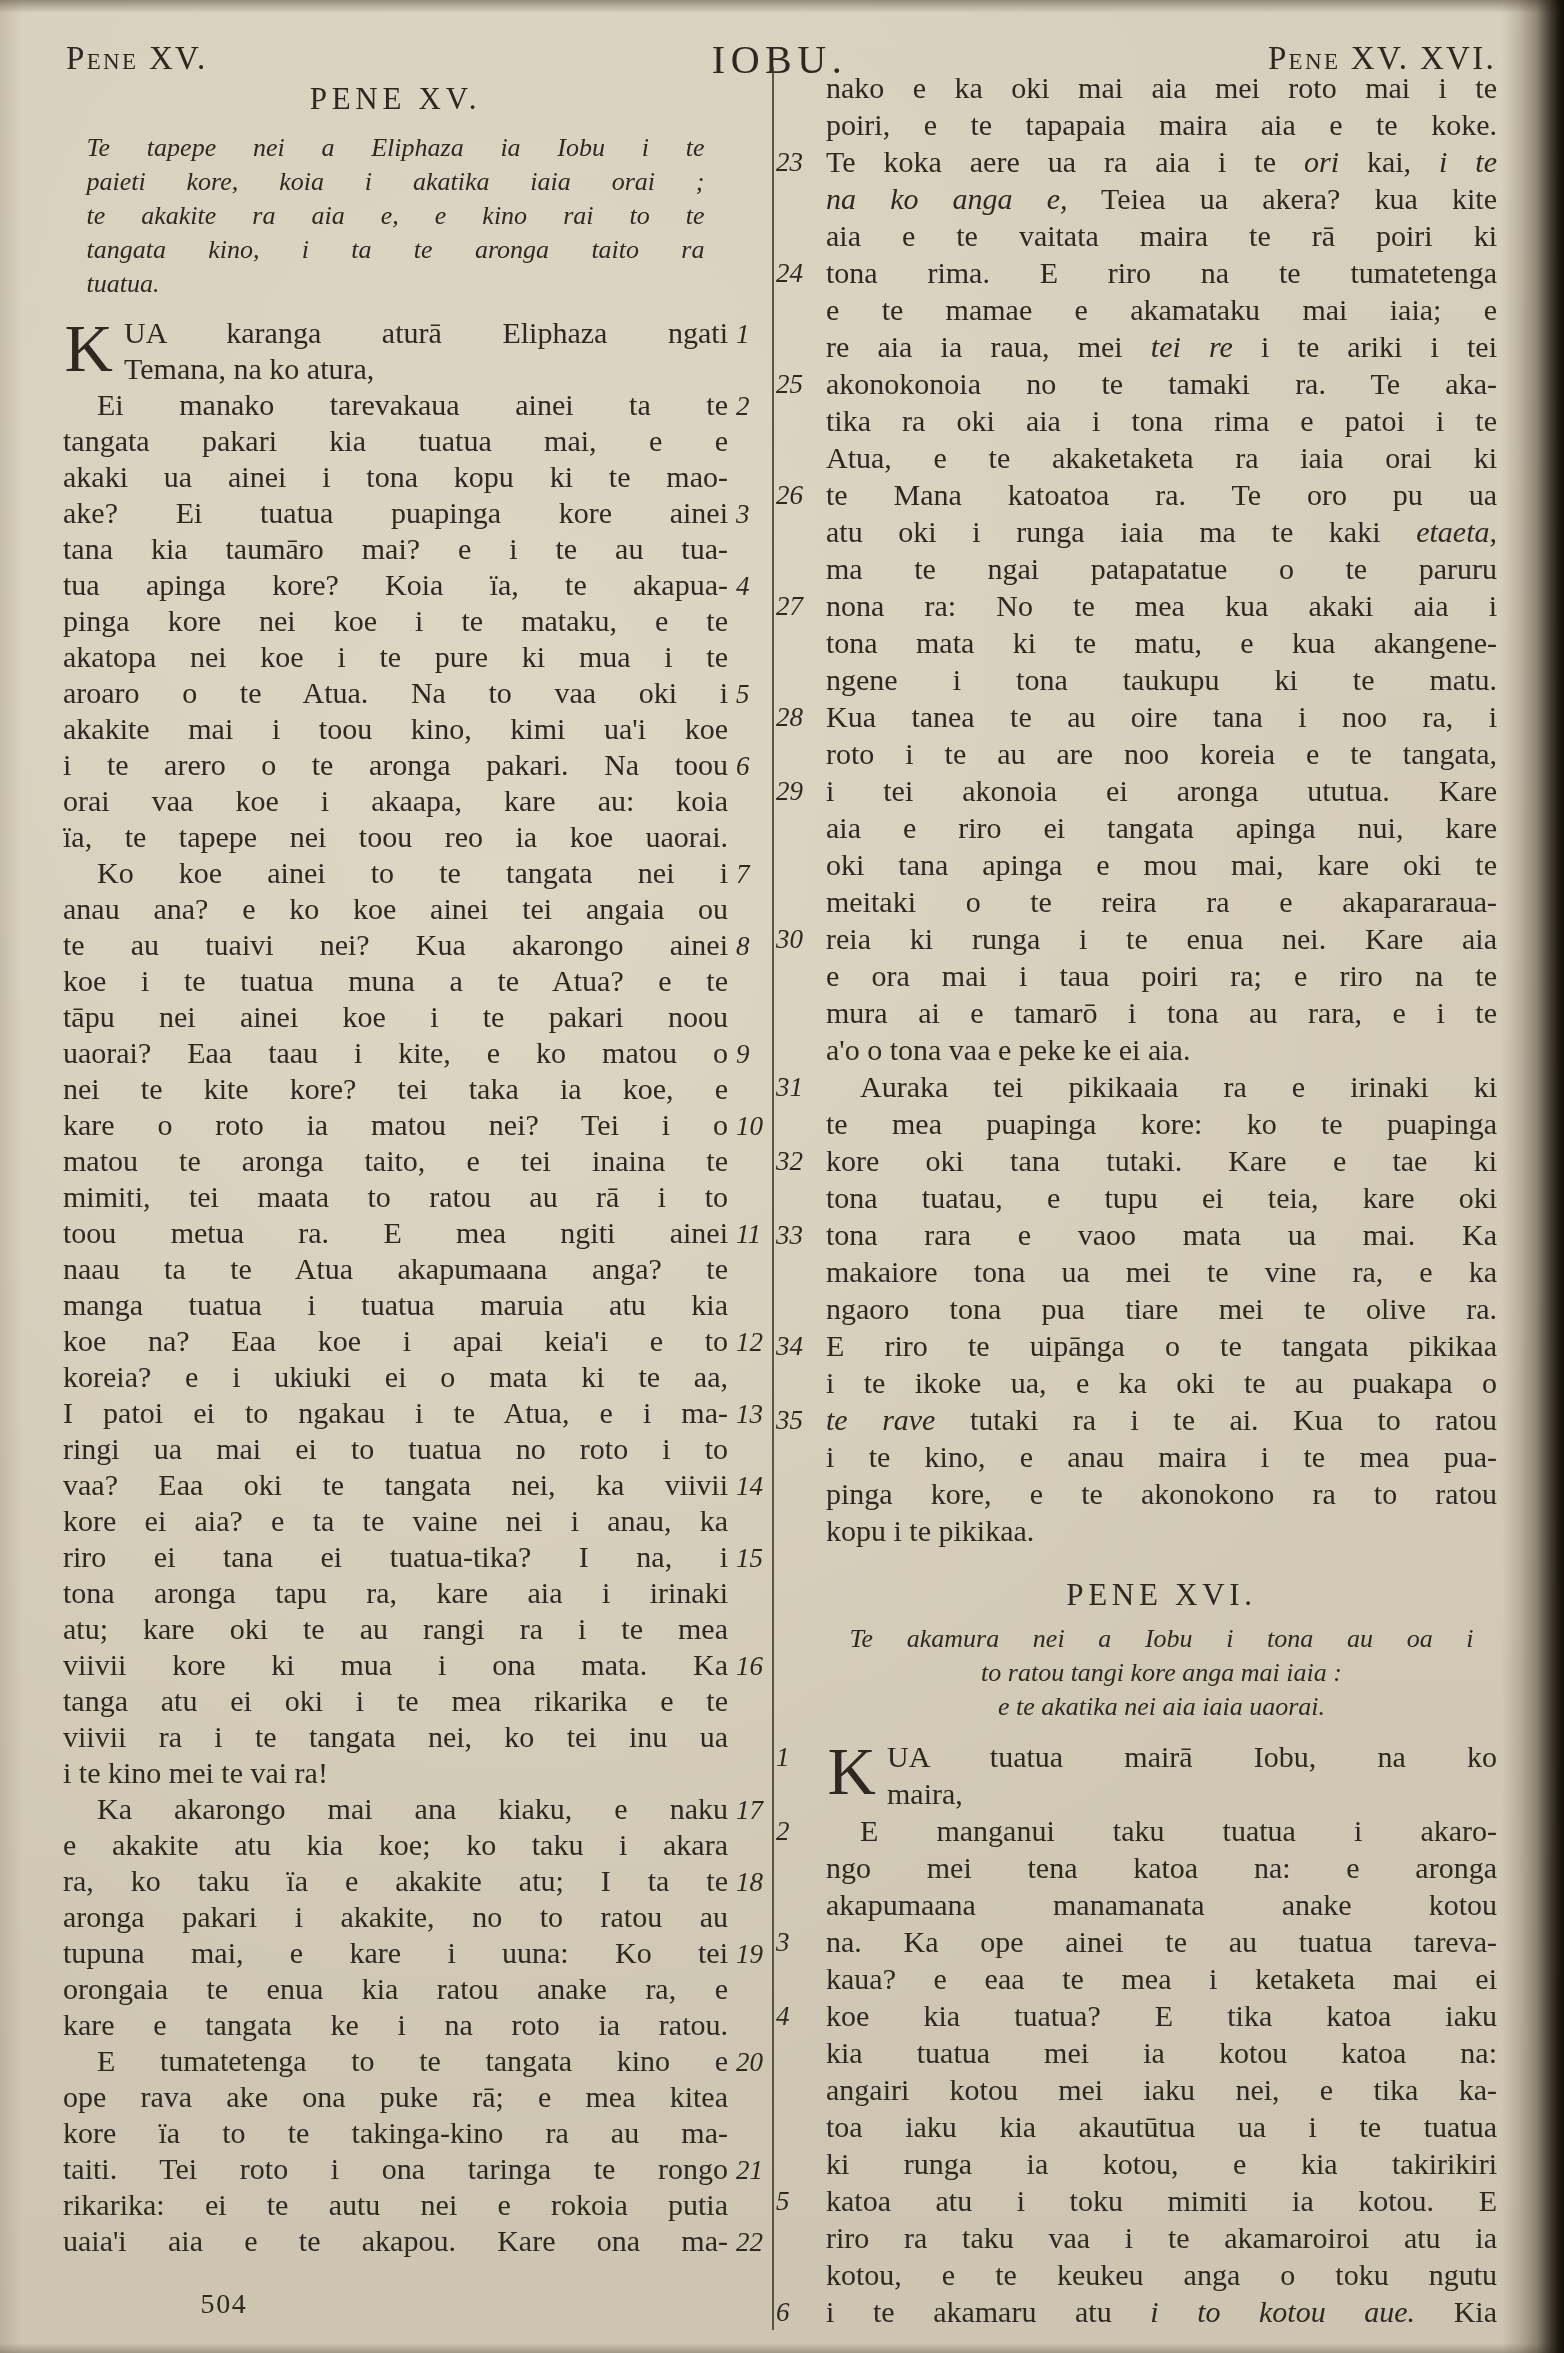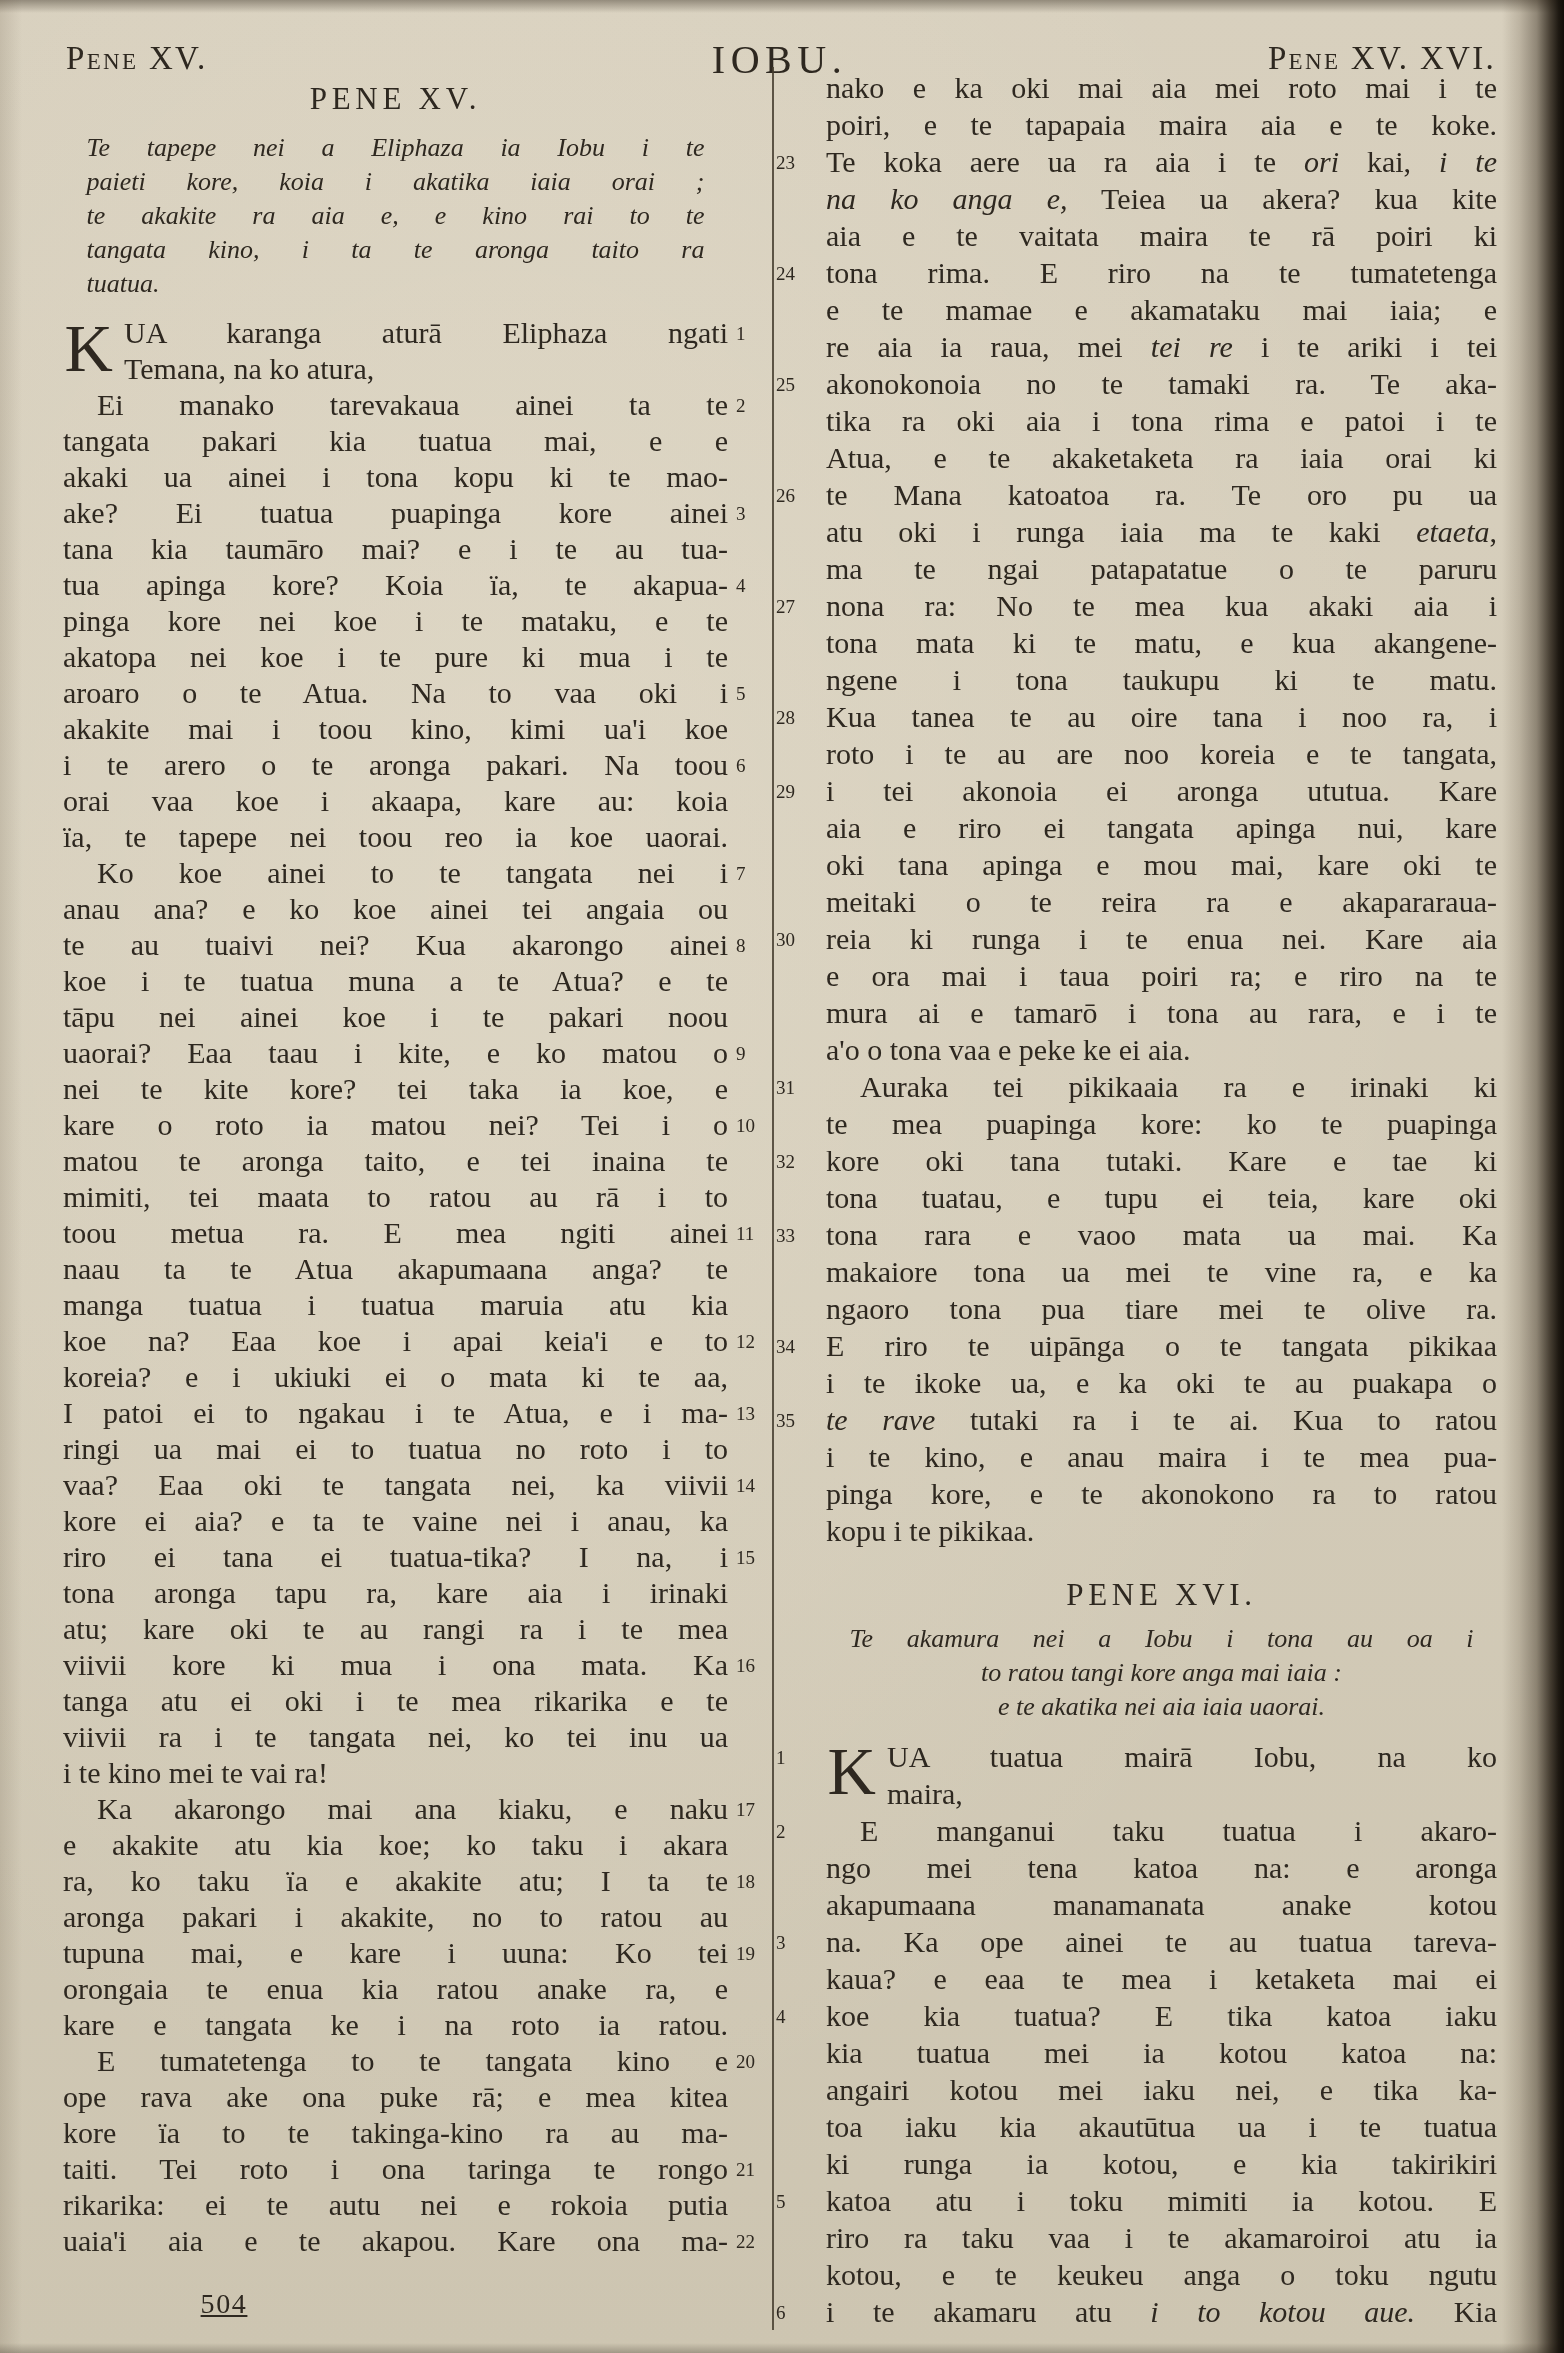--- a/index.html
+++ b/index.html
@@ -52,28 +52,28 @@
   .summary { font-style:italic; font-size:26px; line-height:34px;
     padding:0 23.5px; margin-bottom:14px; }
   .sline { text-align:justify; text-align-last:justify; }
   .sline.nj { text-align-last:left; }
   .sline.c { text-align:center; text-align-last:center;font-family:Liberation Serif, serif; }
 
   .line { position:relative; text-align:justify; text-align-last:justify; }
   .line.nj { text-align-last:left; }
   .line.in { padding-left:34px; }
   .line.dcpad { padding-left:61px; }
-  .line .vnum { position:absolute; top:0.8px; font-size:19px; width:42px; }
+  .line .vnum { position:absolute; top:0.8px; font-size:27px; width:42px;font-style:italic; }
   .col.v-right .vnum { right:-50px; text-align:left; }
   .col.v-left  .vnum { left:-50px; text-align:right; }
   .line .dropcap { position:absolute; left:1.6px; top:-3.1px;
     font-size:67px; line-height:72px; }
 
   .page-num { position:absolute; left:177px; top:2288px; width:94px;
-    text-align:center; font-size:28px; letter-spacing:1.6px;text-decoration:underline; }
+    text-align:center; font-size:28px; letter-spacing:1.6px; }
 </style>
 </head>
 <body>
 
 <div class="page">
   <div class="edge top"></div>
   <div class="edge bottom"></div>
   <div class="edge left"></div>
   <div class="edge right"></div>
 

